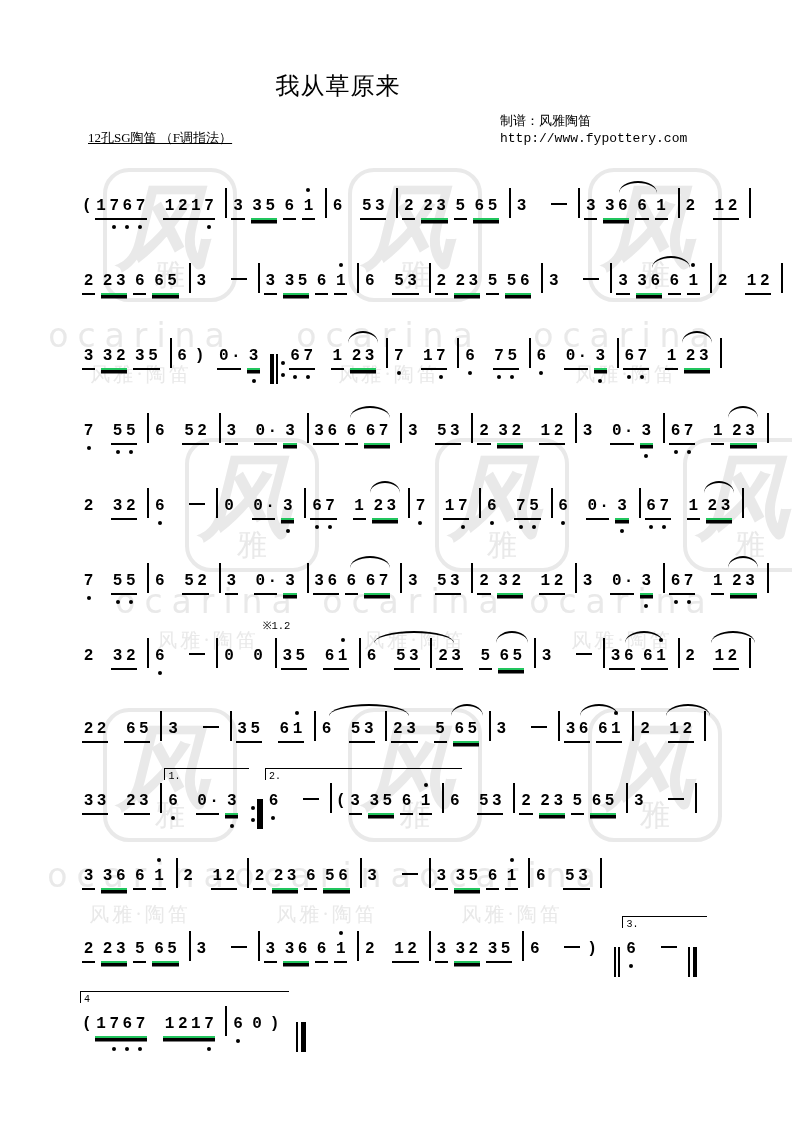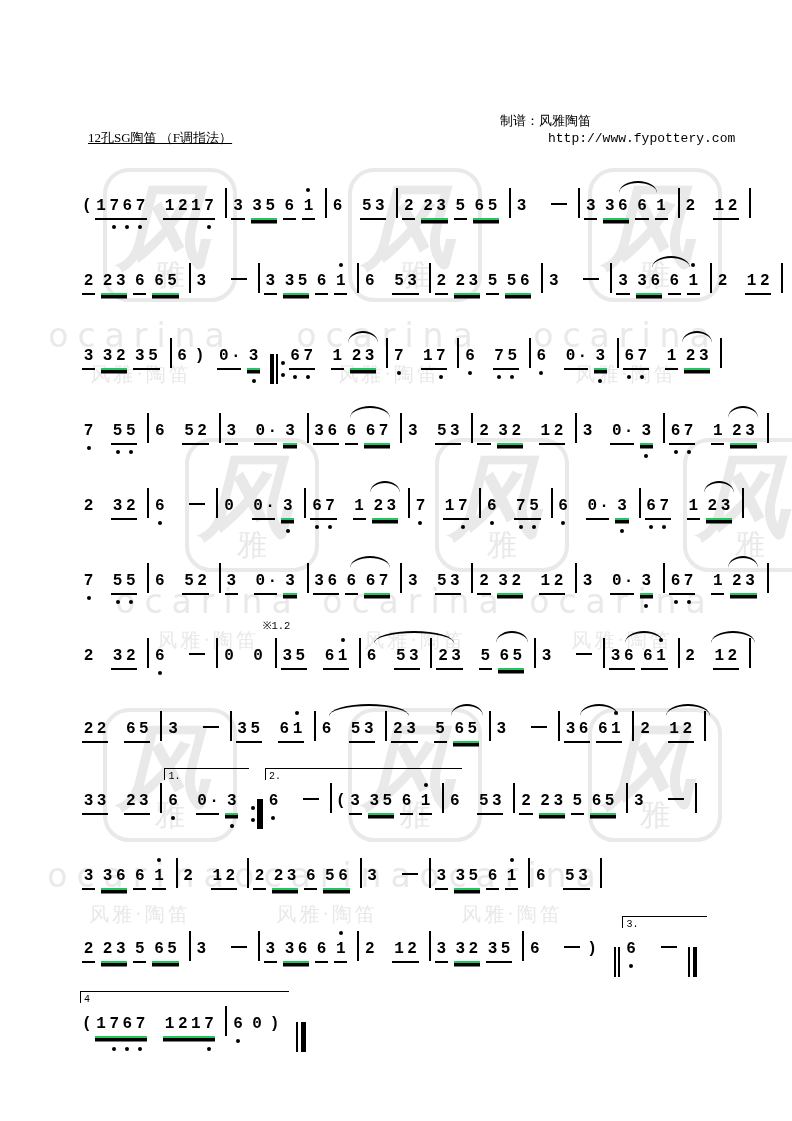--- a/index.html
+++ b/index.html
@@ -14,21 +14,21 @@
               font-size:30px;color:var(--wm,#e9e9e9);}
   .wm-text{position:absolute;transform:translateX(-50%);text-align:center;color:var(--wm,#e9e9e9);white-space:nowrap;}
   .wm-text .en{font-family:"DejaVu Sans",sans-serif;font-size:33px;letter-spacing:9px;line-height:36px;}
   .wm-text .cn{font-size:20px;letter-spacing:3px;line-height:40px;}
   
   .content{position:absolute;inset:0;z-index:1;}
   .title{position:absolute;top:70px;left:0;width:676px;text-align:center;
          font-size:24px;letter-spacing:1px;}
   .instrument{position:absolute;top:129px;left:88px;font-size:13px;text-decoration:underline;}
   .credit{position:absolute;top:112px;left:500px;font-size:13px;line-height:18px;}
-  .credit .url{font-family:"Liberation Mono","DejaVu Sans Mono",monospace;font-size:13px;margin-left:48px;}
+  .credit .url{font-family:"Liberation Mono","DejaVu Sans Mono",monospace;font-size:13px;}
   
   .sline{position:absolute;left:82px;white-space:nowrap;z-index:1;
          font-family:"Liberation Mono","DejaVu Sans Mono",monospace;
          font-weight:700;font-size:16px;line-height:20px;color:#000;}
   .tok{display:inline-block;margin-right:6px;vertical-align:baseline;}
   .u1{border-bottom:2px solid #000;padding-bottom:2px;}
   .u2{border-bottom:2px solid #22c55e;padding-bottom:2px;box-shadow:0 3.5px 0 0 #000;}
   .ch{display:inline-block;position:relative;min-width:9px;text-align:center;margin:0 1.75px;}
   .ch.dotch{min-width:4px;margin:0 0.5px;}
   .ch.lo::after{content:"";position:absolute;left:50%;transform:translateX(-50%);
@@ -135,20 +135,21 @@
       <div class="wm-text" style="left: 327px; top: 858px;">
         <div class="en">ocarina</div>
         <div class="cn">风雅·陶笛</div>
       </div>
       <div class="wm-text" style="left: 512px; top: 858px;">
         <div class="en">ocarina</div>
         <div class="cn">风雅·陶笛</div>
       </div>
     </div>
   <div class="content">
+    <div class="title">我从草原来</div>
     <div class="instrument">12孔SG陶笛 （F调指法）</div>
     <div class="credit">
       <div>制谱：风雅陶笛</div>
       <div class="url">http://www.fypottery.com</div>
     </div>
     <div id="score">
         <div class="sline" style="top: 188px;"><span class="ptxt">(</span><span class="tok note u1"><span class="ch">1</span><span class="ch lo">7</span><span class="ch lo">6</span><span class="ch lo">7</span></span><span class="spc"></span><span class="tok note u1"><span class="ch">1</span><span class="ch">2</span><span class="ch">1</span><span class="ch lo">7</span></span><span class="bl"></span><span class="tok note u1"><span class="ch">3</span></span><span class="tok note u2"><span class="ch">3</span><span class="ch">5</span></span><span class="tok note u1"><span class="ch">6</span></span><span class="tok note u1"><span class="ch hi">1</span></span><span class="bl"></span><span class="tok note"><span class="ch">6</span></span><span class="spc"></span><span class="tok note u1"><span class="ch">5</span><span class="ch">3</span></span><span class="bl"></span><span class="tok note u1"><span class="ch">2</span></span><span class="tok note u2"><span class="ch">2</span><span class="ch">3</span></span><span class="tok note u1"><span class="ch">5</span></span><span class="tok note u2"><span class="ch">6</span><span class="ch">5</span></span><span class="bl"></span><span class="tok note"><span class="ch">3</span></span><span class="spc"></span><span class="dash"></span><span class="bl"></span><span class="tok note u1"><span class="ch">3</span></span><span class="tok note u2"><span class="ch">3</span><span class="ch">6</span></span><span class="tie"><i style="left: -16px; width: 38px;"></i></span><span class="tok note u1"><span class="ch">6</span></span><span class="tok note u1"><span class="ch">1</span></span><span class="bl"></span><span class="tok note"><span class="ch">2</span></span><span class="spc"></span><span class="tok note u1"><span class="ch">1</span><span class="ch">2</span></span><span class="bl"></span></div>
         <div class="sline" style="top: 263px;"><span class="tok note u1"><span class="ch">2</span></span><span class="tok note u2"><span class="ch">2</span><span class="ch">3</span></span><span class="tok note u1"><span class="ch">6</span></span><span class="tok note u2"><span class="ch">6</span><span class="ch">5</span></span><span class="bl"></span><span class="tok note"><span class="ch">3</span></span><span class="spc"></span><span class="dash"></span><span class="bl"></span><span class="tok note u1"><span class="ch">3</span></span><span class="tok note u2"><span class="ch">3</span><span class="ch">5</span></span><span class="tok note u1"><span class="ch">6</span></span><span class="tok note u1"><span class="ch hi">1</span></span><span class="bl"></span><span class="tok note"><span class="ch">6</span></span><span class="spc"></span><span class="tok note u1"><span class="ch">5</span><span class="ch">3</span></span><span class="bl"></span><span class="tok note u1"><span class="ch">2</span></span><span class="tok note u2"><span class="ch">2</span><span class="ch">3</span></span><span class="tok note u1"><span class="ch">5</span></span><span class="tok note u2"><span class="ch">5</span><span class="ch">6</span></span><span class="bl"></span><span class="tok note"><span class="ch">3</span></span><span class="spc"></span><span class="dash"></span><span class="bl"></span><span class="tok note u1"><span class="ch">3</span></span><span class="tok note u2"><span class="ch">3</span><span class="ch">6</span></span><span class="tie"><i style="left: -16px; width: 38px;"></i></span><span class="tok note u1"><span class="ch">6</span></span><span class="tok note u1"><span class="ch hi">1</span></span><span class="bl"></span><span class="tok note"><span class="ch">2</span></span><span class="spc"></span><span class="tok note u1"><span class="ch">1</span><span class="ch">2</span></span><span class="bl"></span></div>
         <div class="sline" style="top: 338px;"><span class="tok note u1"><span class="ch">3</span></span><span class="tok note u2"><span class="ch">3</span><span class="ch">2</span></span><span class="tok note u1"><span class="ch">3</span><span class="ch">5</span></span><span class="bl"></span><span class="tok note"><span class="ch">6</span></span><span class="ptxt">)</span><span class="spc"></span><span class="tok note u1"><span class="ch">0</span><span class="ch dotch">·</span></span><span class="tok note u2"><span class="ch lo">3</span></span><span class="rep"><i class="bthick"></i><i class="bthin"></i><i class="rdot"></i></span><span class="tok note u1"><span class="ch lo">6</span><span class="ch lo">7</span></span><span class="spc"></span><span class="tok note u1"><span class="ch">1</span></span><span class="tie"><i style="left: -2px; width: 30px;"></i></span><span class="tok note u2"><span class="ch">2</span><span class="ch">3</span></span><span class="bl"></span><span class="tok note"><span class="ch lo">7</span></span><span class="spc"></span><span class="tok note u1"><span class="ch">1</span><span class="ch lo">7</span></span><span class="bl"></span><span class="tok note"><span class="ch lo">6</span></span><span class="spc"></span><span class="tok note u1"><span class="ch lo">7</span><span class="ch lo">5</span></span><span class="bl"></span><span class="tok note"><span class="ch lo">6</span></span><span class="spc"></span><span class="tok note u1"><span class="ch">0</span><span class="ch dotch">·</span></span><span class="tok note u2"><span class="ch lo">3</span></span><span class="bl"></span><span class="tok note u1"><span class="ch lo">6</span><span class="ch lo">7</span></span><span class="spc"></span><span class="tok note u1"><span class="ch">1</span></span><span class="tie"><i style="left: -2px; width: 30px;"></i></span><span class="tok note u2"><span class="ch">2</span><span class="ch">3</span></span><span class="bl"></span></div>
         <div class="sline" style="top: 413px;"><span class="tok note"><span class="ch lo">7</span></span><span class="spc"></span><span class="tok note u1"><span class="ch lo">5</span><span class="ch lo">5</span></span><span class="bl"></span><span class="tok note"><span class="ch">6</span></span><span class="spc"></span><span class="tok note u1"><span class="ch">5</span><span class="ch">2</span></span><span class="bl"></span><span class="tok note u1"><span class="ch">3</span></span><span class="spc"></span><span class="tok note u1"><span class="ch">0</span><span class="ch dotch">·</span></span><span class="tok note u2"><span class="ch">3</span></span><span class="bl"></span><span class="tok note u1"><span class="ch">3</span><span class="ch">6</span></span><span class="tok note u1"><span class="ch">6</span></span><span class="tie"><i style="left: -14px; width: 40px;"></i></span><span class="tok note u2"><span class="ch">6</span><span class="ch">7</span></span><span class="bl"></span><span class="tok note"><span class="ch">3</span></span><span class="spc"></span><span class="tok note u1"><span class="ch">5</span><span class="ch">3</span></span><span class="bl"></span><span class="tok note u1"><span class="ch">2</span></span><span class="tok note u2"><span class="ch">3</span><span class="ch">2</span></span><span class="spc"></span><span class="tok note u1"><span class="ch">1</span><span class="ch">2</span></span><span class="bl"></span><span class="tok note"><span class="ch">3</span></span><span class="spc"></span><span class="tok note u1"><span class="ch">0</span><span class="ch dotch">·</span></span><span class="tok note u2"><span class="ch lo">3</span></span><span class="bl"></span><span class="tok note u1"><span class="ch lo">6</span><span class="ch lo">7</span></span><span class="spc"></span><span class="tok note u1"><span class="ch">1</span></span><span class="tie"><i style="left: -2px; width: 30px;"></i></span><span class="tok note u2"><span class="ch">2</span><span class="ch">3</span></span><span class="bl"></span></div>

